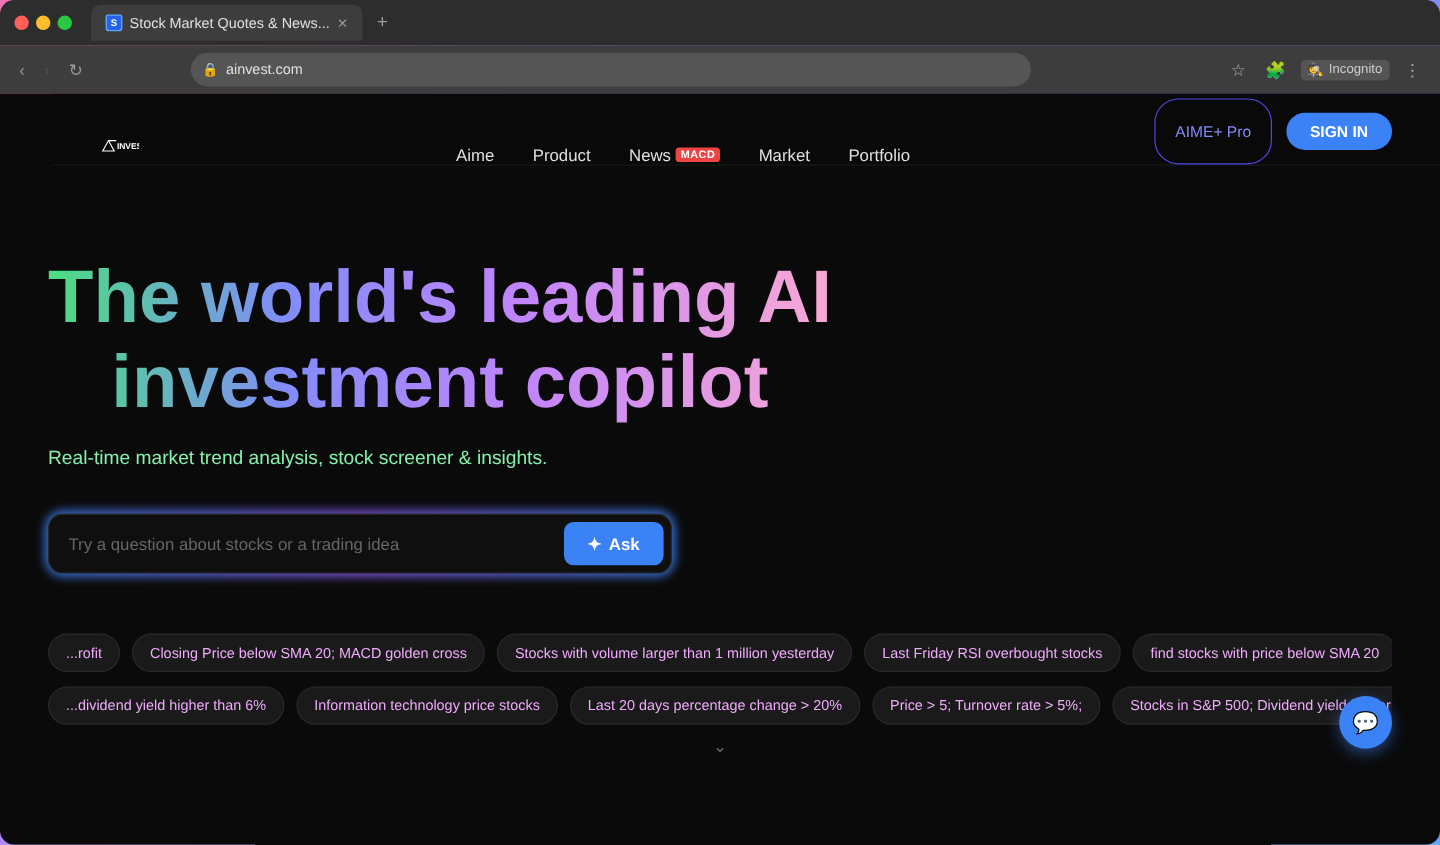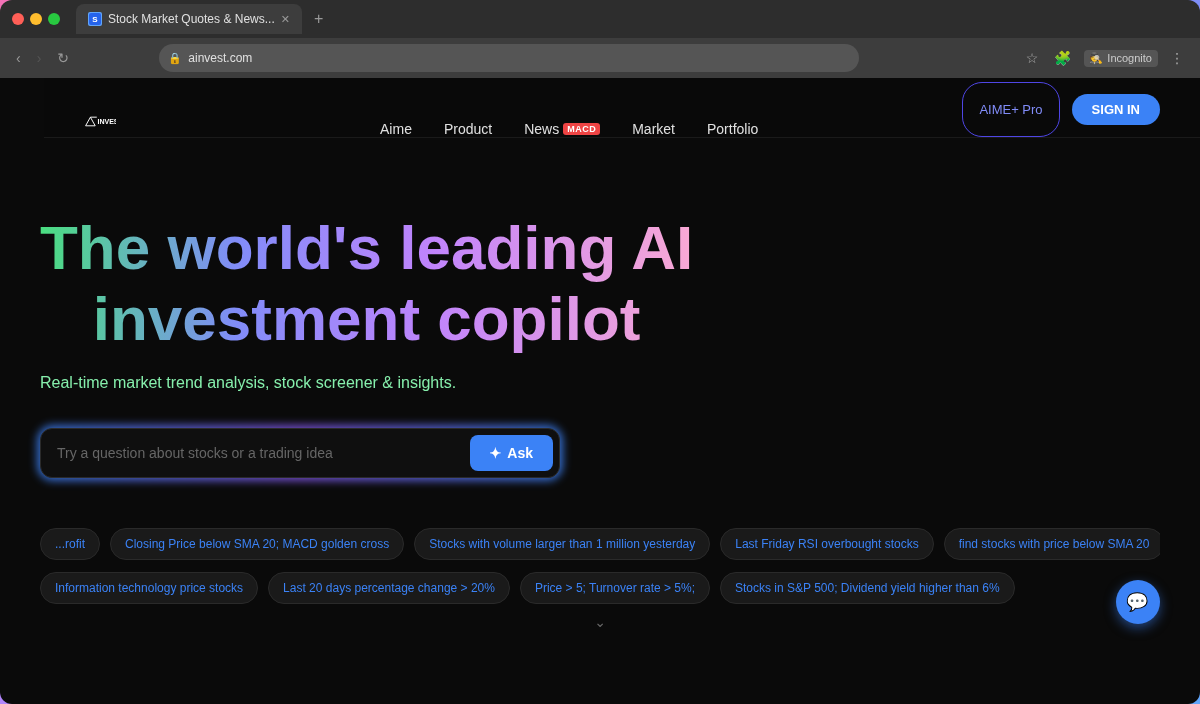--- a/index.html
+++ b/index.html
@@ -351,21 +351,21 @@
       display: flex;
       gap: 10px;
       padding: 6px 0;
       white-space: nowrap;
       overflow: hidden;
     }
 
     .chip {
       background: #1a1a1a;
       border: 1px solid #2a2a2a;
-      color: #3b82f6;
+      color: #f0abfc;
       padding: 8px 14px;
       border-radius: 20px;
       font-size: 12px;
       white-space: nowrap;
       cursor: pointer;
       flex-shrink: 0;
     }
 
     .chips-chevron {
       color: #666;
@@ -489,20 +489,21 @@
       <div class="chips-wrapper">
         <div class="chips-row">
           <div class="chip">...rofit</div>
           <div class="chip">Closing Price below SMA 20; MACD golden cross</div>
           <div class="chip">Stocks with volume larger than 1 million yesterday</div>
           <div class="chip">Last Friday RSI overbought stocks</div>
           <div class="chip">find stocks with price below SMA 20</div>
 
         </div>
         <div class="chips-row">
+          <div class="chip">...dividend yield higher than 6%</div>
           <div class="chip">Information technology price stocks</div>
           <div class="chip">Last 20 days percentage change &gt; 20%</div>
           <div class="chip">Price &gt; 5; Turnover rate &gt; 5%;</div>
           <div class="chip">Stocks in S&amp;P 500; Dividend yield higher than 6%</div>
 
         </div>
         <div class="chips-chevron">⌄</div>
       </div>
 
       <div class="chat-bubble">

